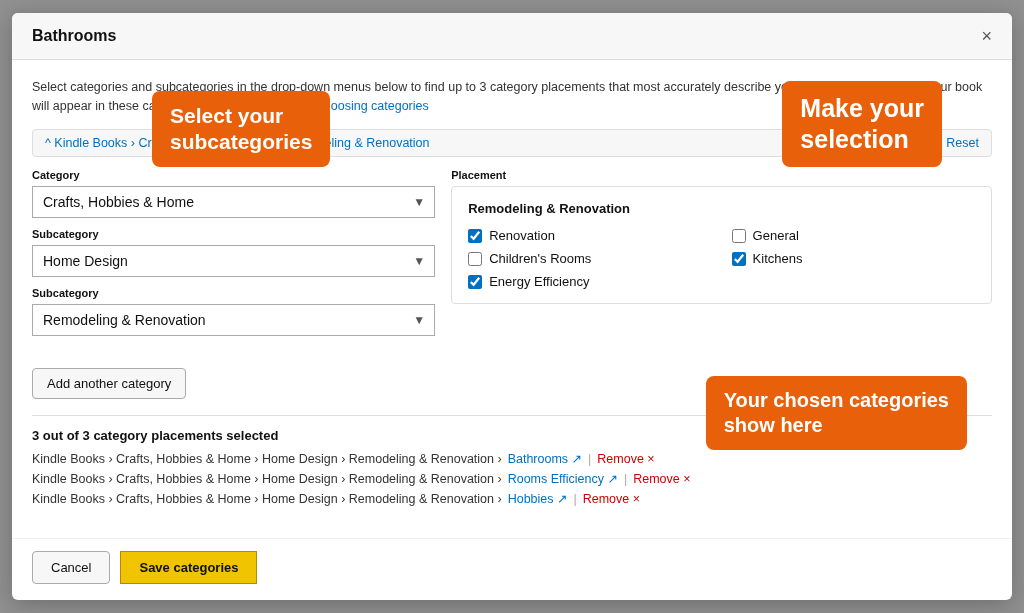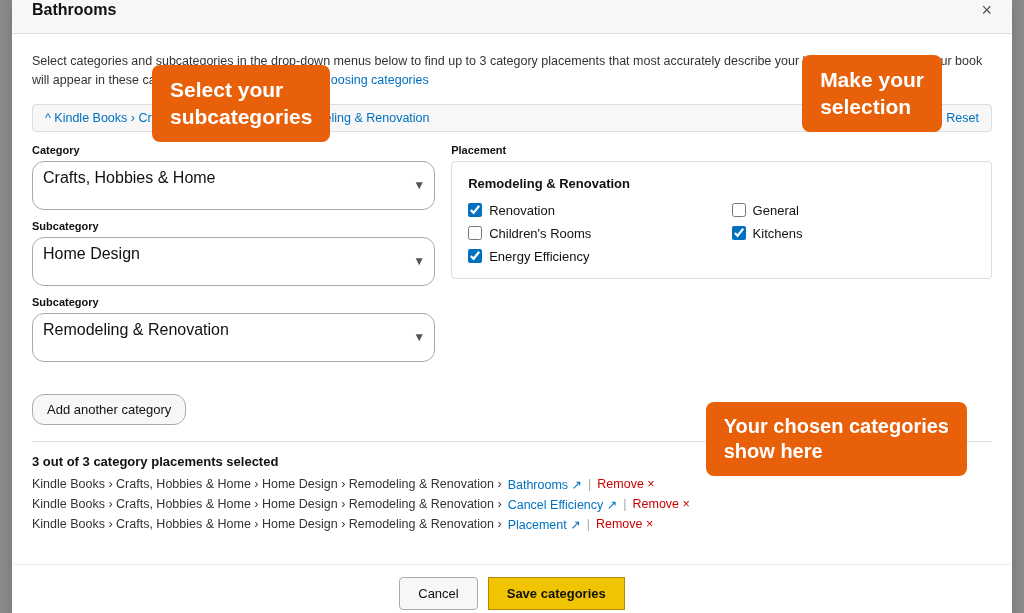--- a/index.html
+++ b/index.html
@@ -106,25 +106,25 @@
       margin-top: 10px;
     }
     .field-label:first-child {
       margin-top: 0;
     }
     .select-wrapper {
       position: relative;
     }
     .select-wrapper select {
       width: 100%;
-      padding: 7px 30px 23px 10px;
+      padding: 7px 30px 7px 10px;
       border: 1px solid #aaa;
-      border-radius: 12px;
+      border-radius: 0;
       background: #fff;
-      font-size: 16px;
+      font-size: 14px;
       appearance: none;
       cursor: pointer;
       color: #111;
     }
     .select-arrow {
       position: absolute;
       right: 10px;
       top: 50%;
       transform: translateY(-50%);
       pointer-events: none;
@@ -156,21 +156,21 @@
     }
     .checkbox-item input[type="checkbox"] {
       width: 14px;
       height: 14px;
       cursor: pointer;
       accent-color: #0070c0;
     }
     .add-category-btn {
       border: 1px solid #aaa;
       background: #f7f7f7;
-      border-radius: 12px;
+      border-radius: 4px;
       padding: 7px 14px;
       font-size: 13px;
       cursor: pointer;
       color: #111;
       margin-bottom: 16px;
       margin-top: 18px;
     }
     .placements-section {
       border-top: 1px solid #ddd;
       padding-top: 12px;
@@ -201,21 +201,21 @@
     }
     .remove-btn {
       color: #c00;
       cursor: pointer;
       font-size: 12.5px;
       background: none;
       border: none;
     }
     .modal-footer {
       display: flex;
-      justify-content: center;
+      justify-content: flex-start;
       gap: 10px;
       padding: 12px 20px 16px;
       border-top: 1px solid #eee;
     }
     .cancel-btn {
       padding: 8px 18px;
       border: 1px solid #aaa;
       border-radius: 4px;
       background: #f7f7f7;
       font-size: 13px;
@@ -248,21 +248,21 @@
     }
     .callout-subcategories {
       top: 78px;
       left: 140px;
       font-size: 21px;
       padding: 12px 18px;
     }
     .callout-selection {
       top: 68px;
       right: 70px;
-      font-size: 21px;
+      font-size: 25px;
       padding: 12px 18px;
     }
     .callout-chosen {
       bottom: 150px;
       right: 45px;
       font-size: 20px;
       padding: 12px 18px;
     }
   </style>
 </head>
@@ -373,28 +373,28 @@
 
         <div class="placement-row">
           <span>Kindle Books › Crafts, Hobbies &amp; Home › Home Design › Remodeling &amp; Renovation › </span>
           <a class="placement-link">Bathrooms ↗</a>
           <span class="placement-sep">|</span>
           <button class="remove-btn">Remove ×</button>
         </div>
 
         <div class="placement-row">
           <span>Kindle Books › Crafts, Hobbies &amp; Home › Home Design › Remodeling &amp; Renovation › </span>
-          <a class="placement-link">Cancel Efficiency ↗</a>
+          <a class="placement-link">Rooms Efficiency ↗</a>
           <span class="placement-sep">|</span>
           <button class="remove-btn">Remove ×</button>
         </div>
 
         <div class="placement-row">
           <span>Kindle Books › Crafts, Hobbies &amp; Home › Home Design › Remodeling &amp; Renovation › </span>
-          <a class="placement-link">Placement ↗</a>
+          <a class="placement-link">Hobbies ↗</a>
           <span class="placement-sep">|</span>
           <button class="remove-btn">Remove ×</button>
         </div>
       </div>
 
     </div>
 
     <div class="modal-footer">
       <button class="cancel-btn">Cancel</button>
       <button class="save-btn">Save categories</button>

